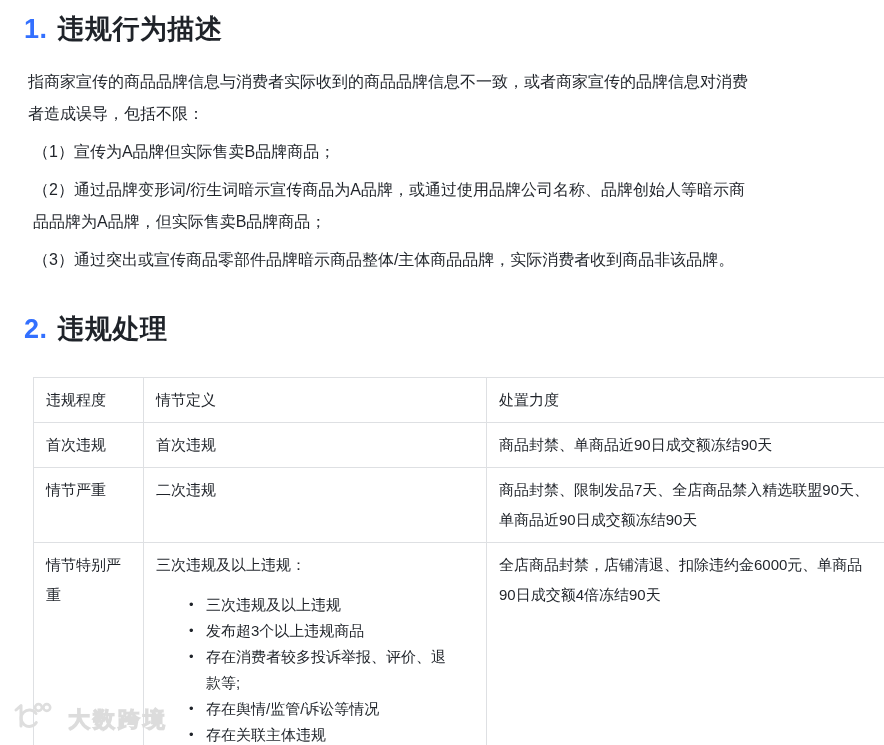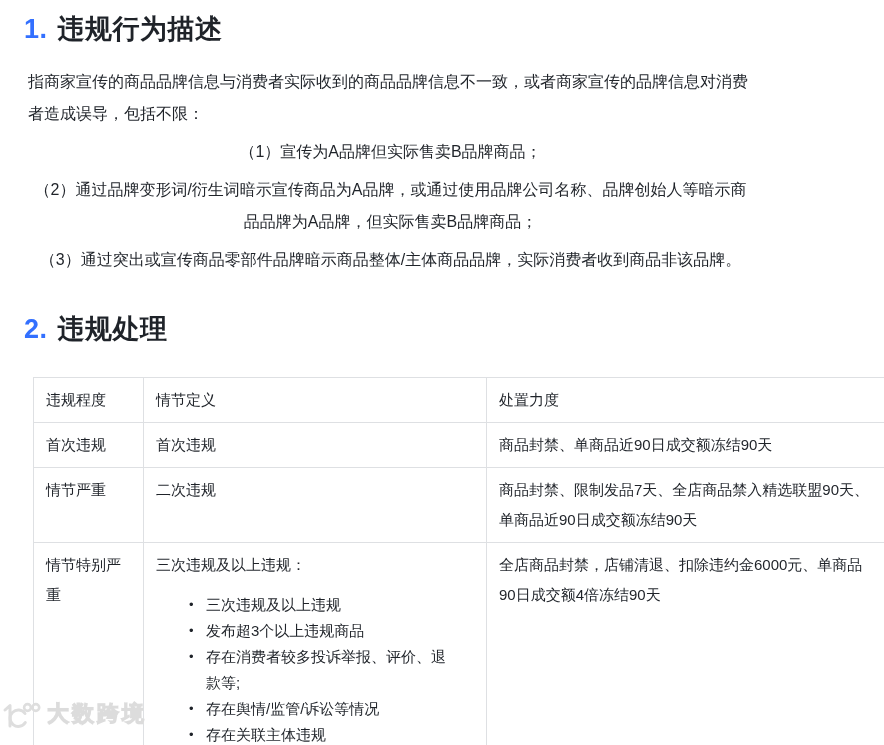--- a/index.html
+++ b/index.html
@@ -46,21 +46,20 @@
   .para {
     margin: 20px 24px 0 4px;
     font-size: 16px;
     line-height: 32px;
   }
   .vitem {
     margin: 6px 24px 0 0;
     padding-left: 9px;
     font-size: 16px;
     line-height: 32px;
-    text-align: center;
   }
   .vitem:first-of-type { margin-top: 8px; }
 
   table.vtable {
     border-collapse: collapse;
     table-layout: fixed;
     margin: 31px 0 0 9px;
     width: 853px;
   }
   table.vtable col.c1 { width: 110px; }
@@ -94,25 +93,25 @@
   ul.blist li::before {
     content: "\2022";
     position: absolute;
     left: 0;
     top: 0;
     font-size: 13px;
   }
 
   .watermark {
     position: absolute;
-    left: 1px;
+    left: 12px;
     top: 699px;
     display: flex;
-    align-items: flex-start;
-    gap: 6px;
+    align-items: flex-end;
+    gap: 16px;
     pointer-events: none;
   }
   .watermark .wm-text {
     font-size: 22px;
     font-weight: 700;
     letter-spacing: 3px;
     color: #fdfdfd;
     -webkit-text-stroke: 1.1px #dcdcdc;
     text-shadow: 0 0 1px #e9e9e9;
   }

